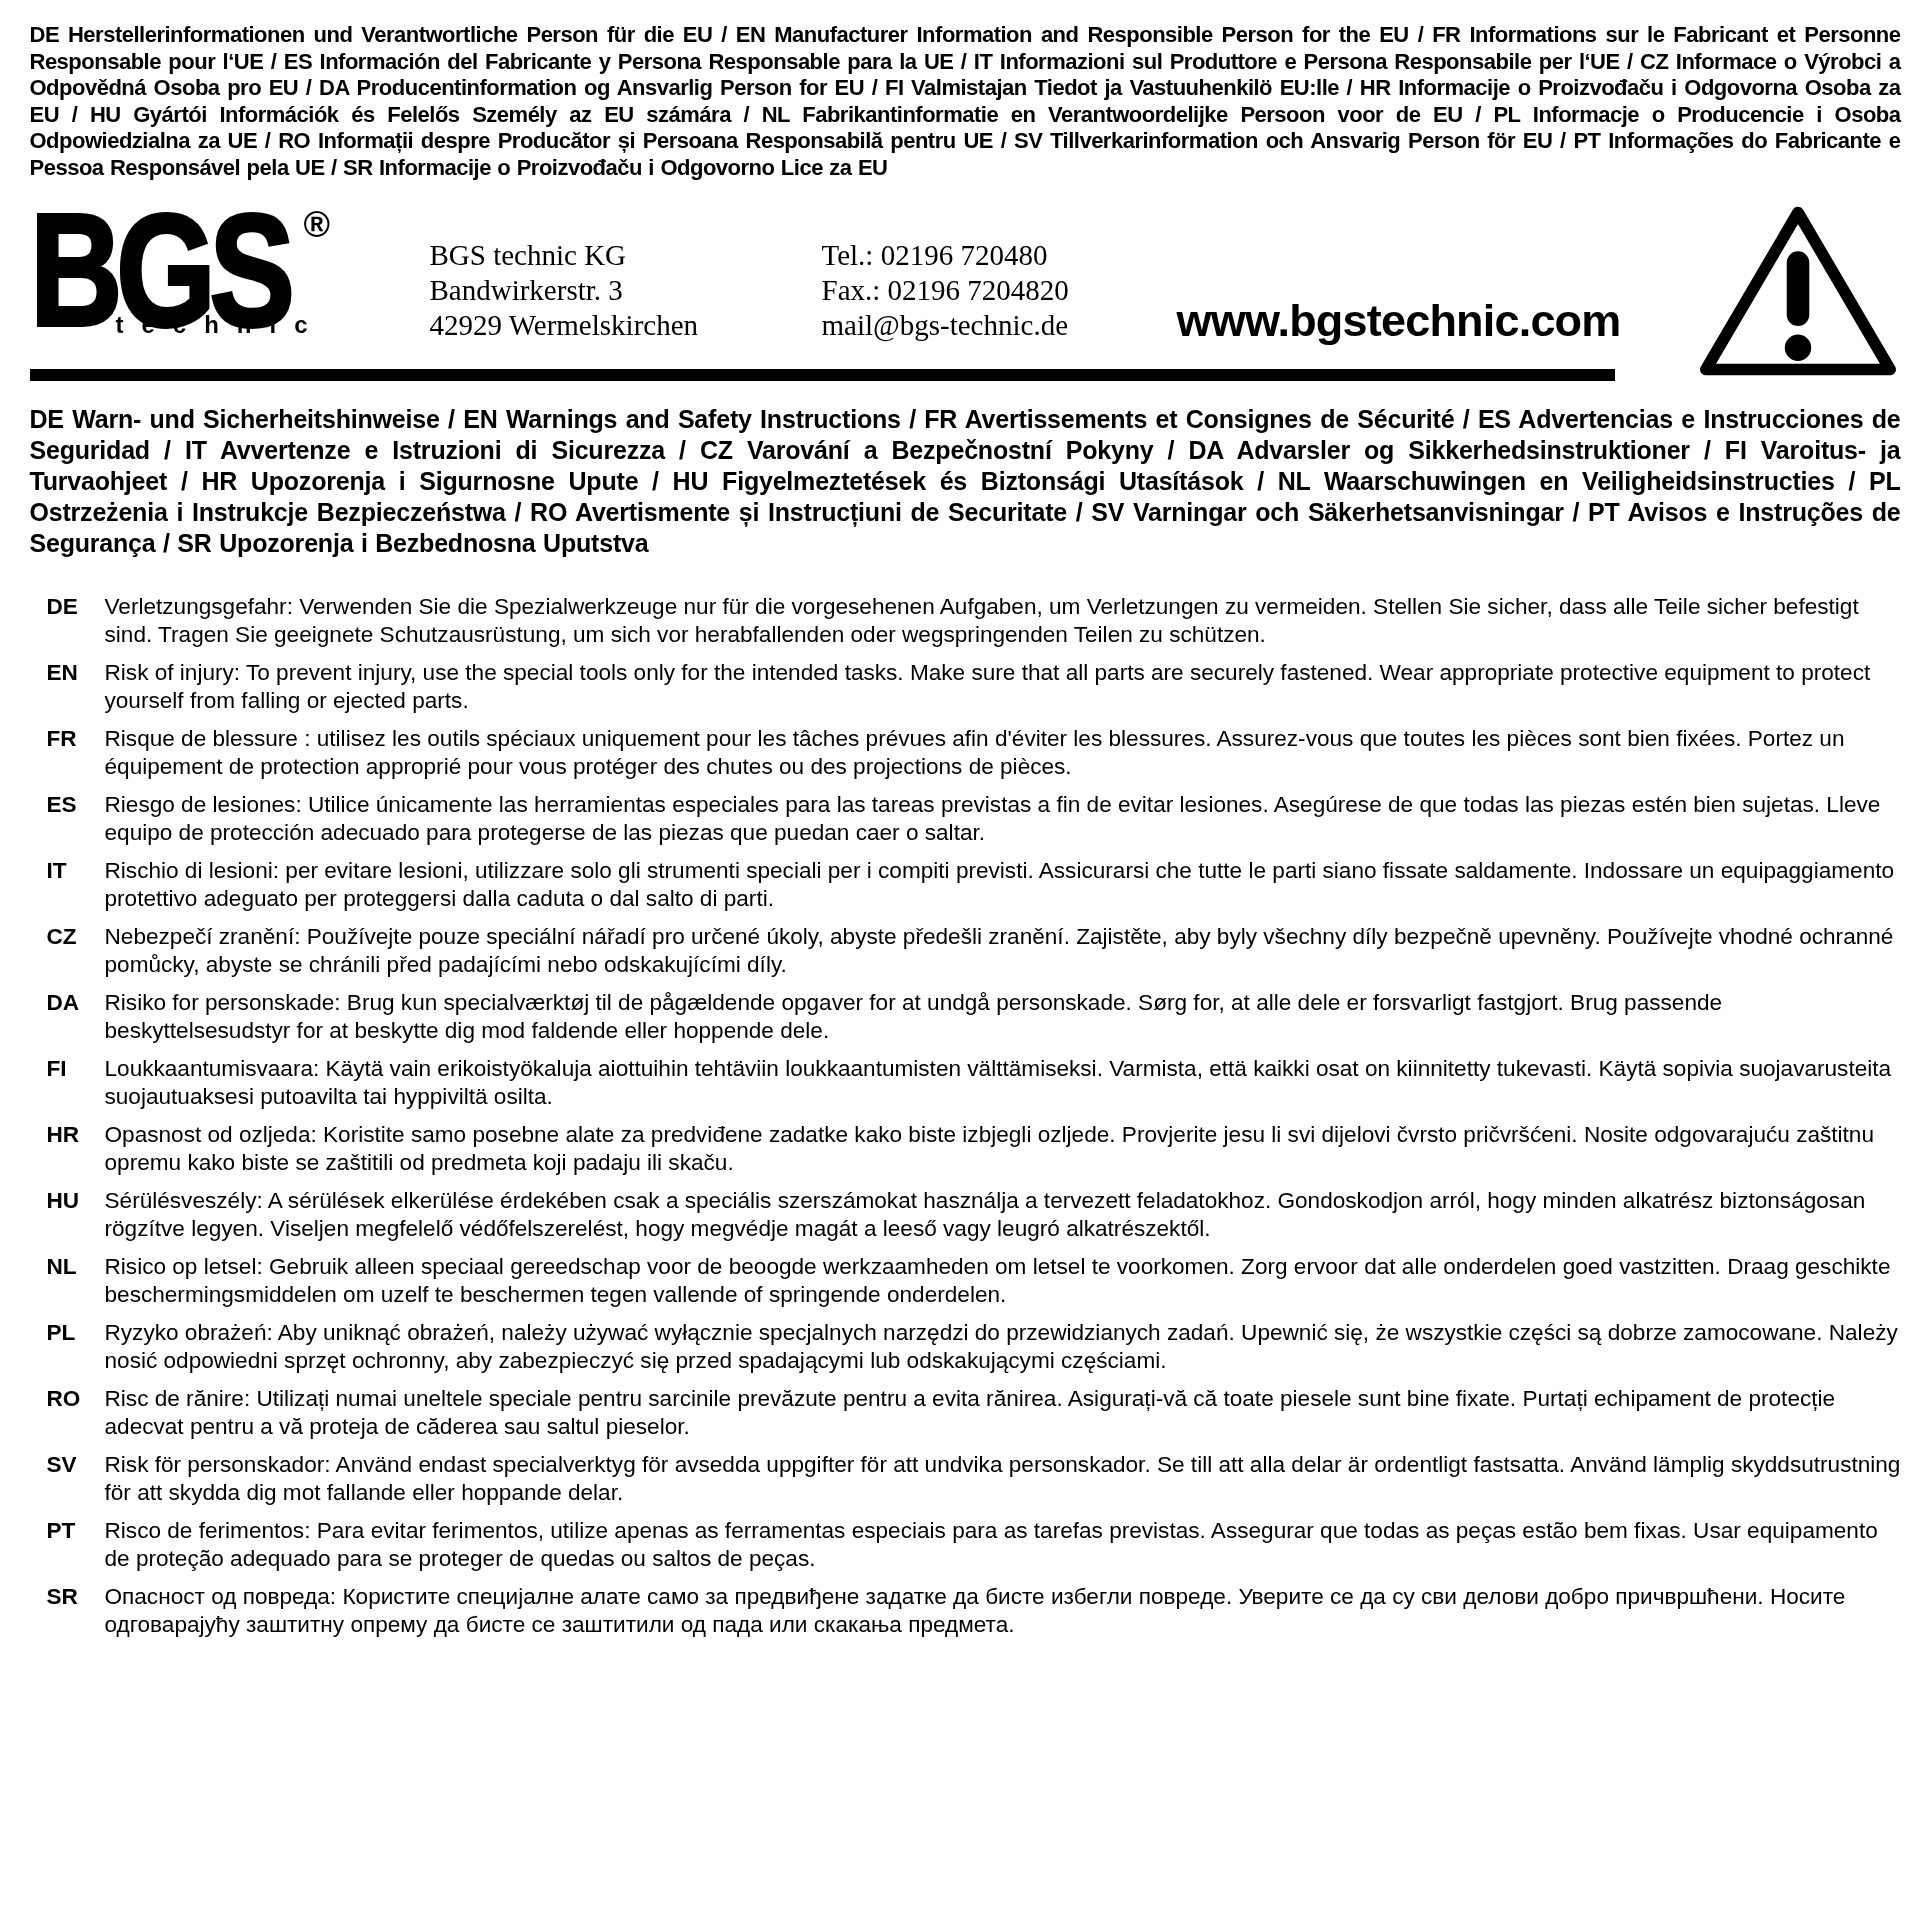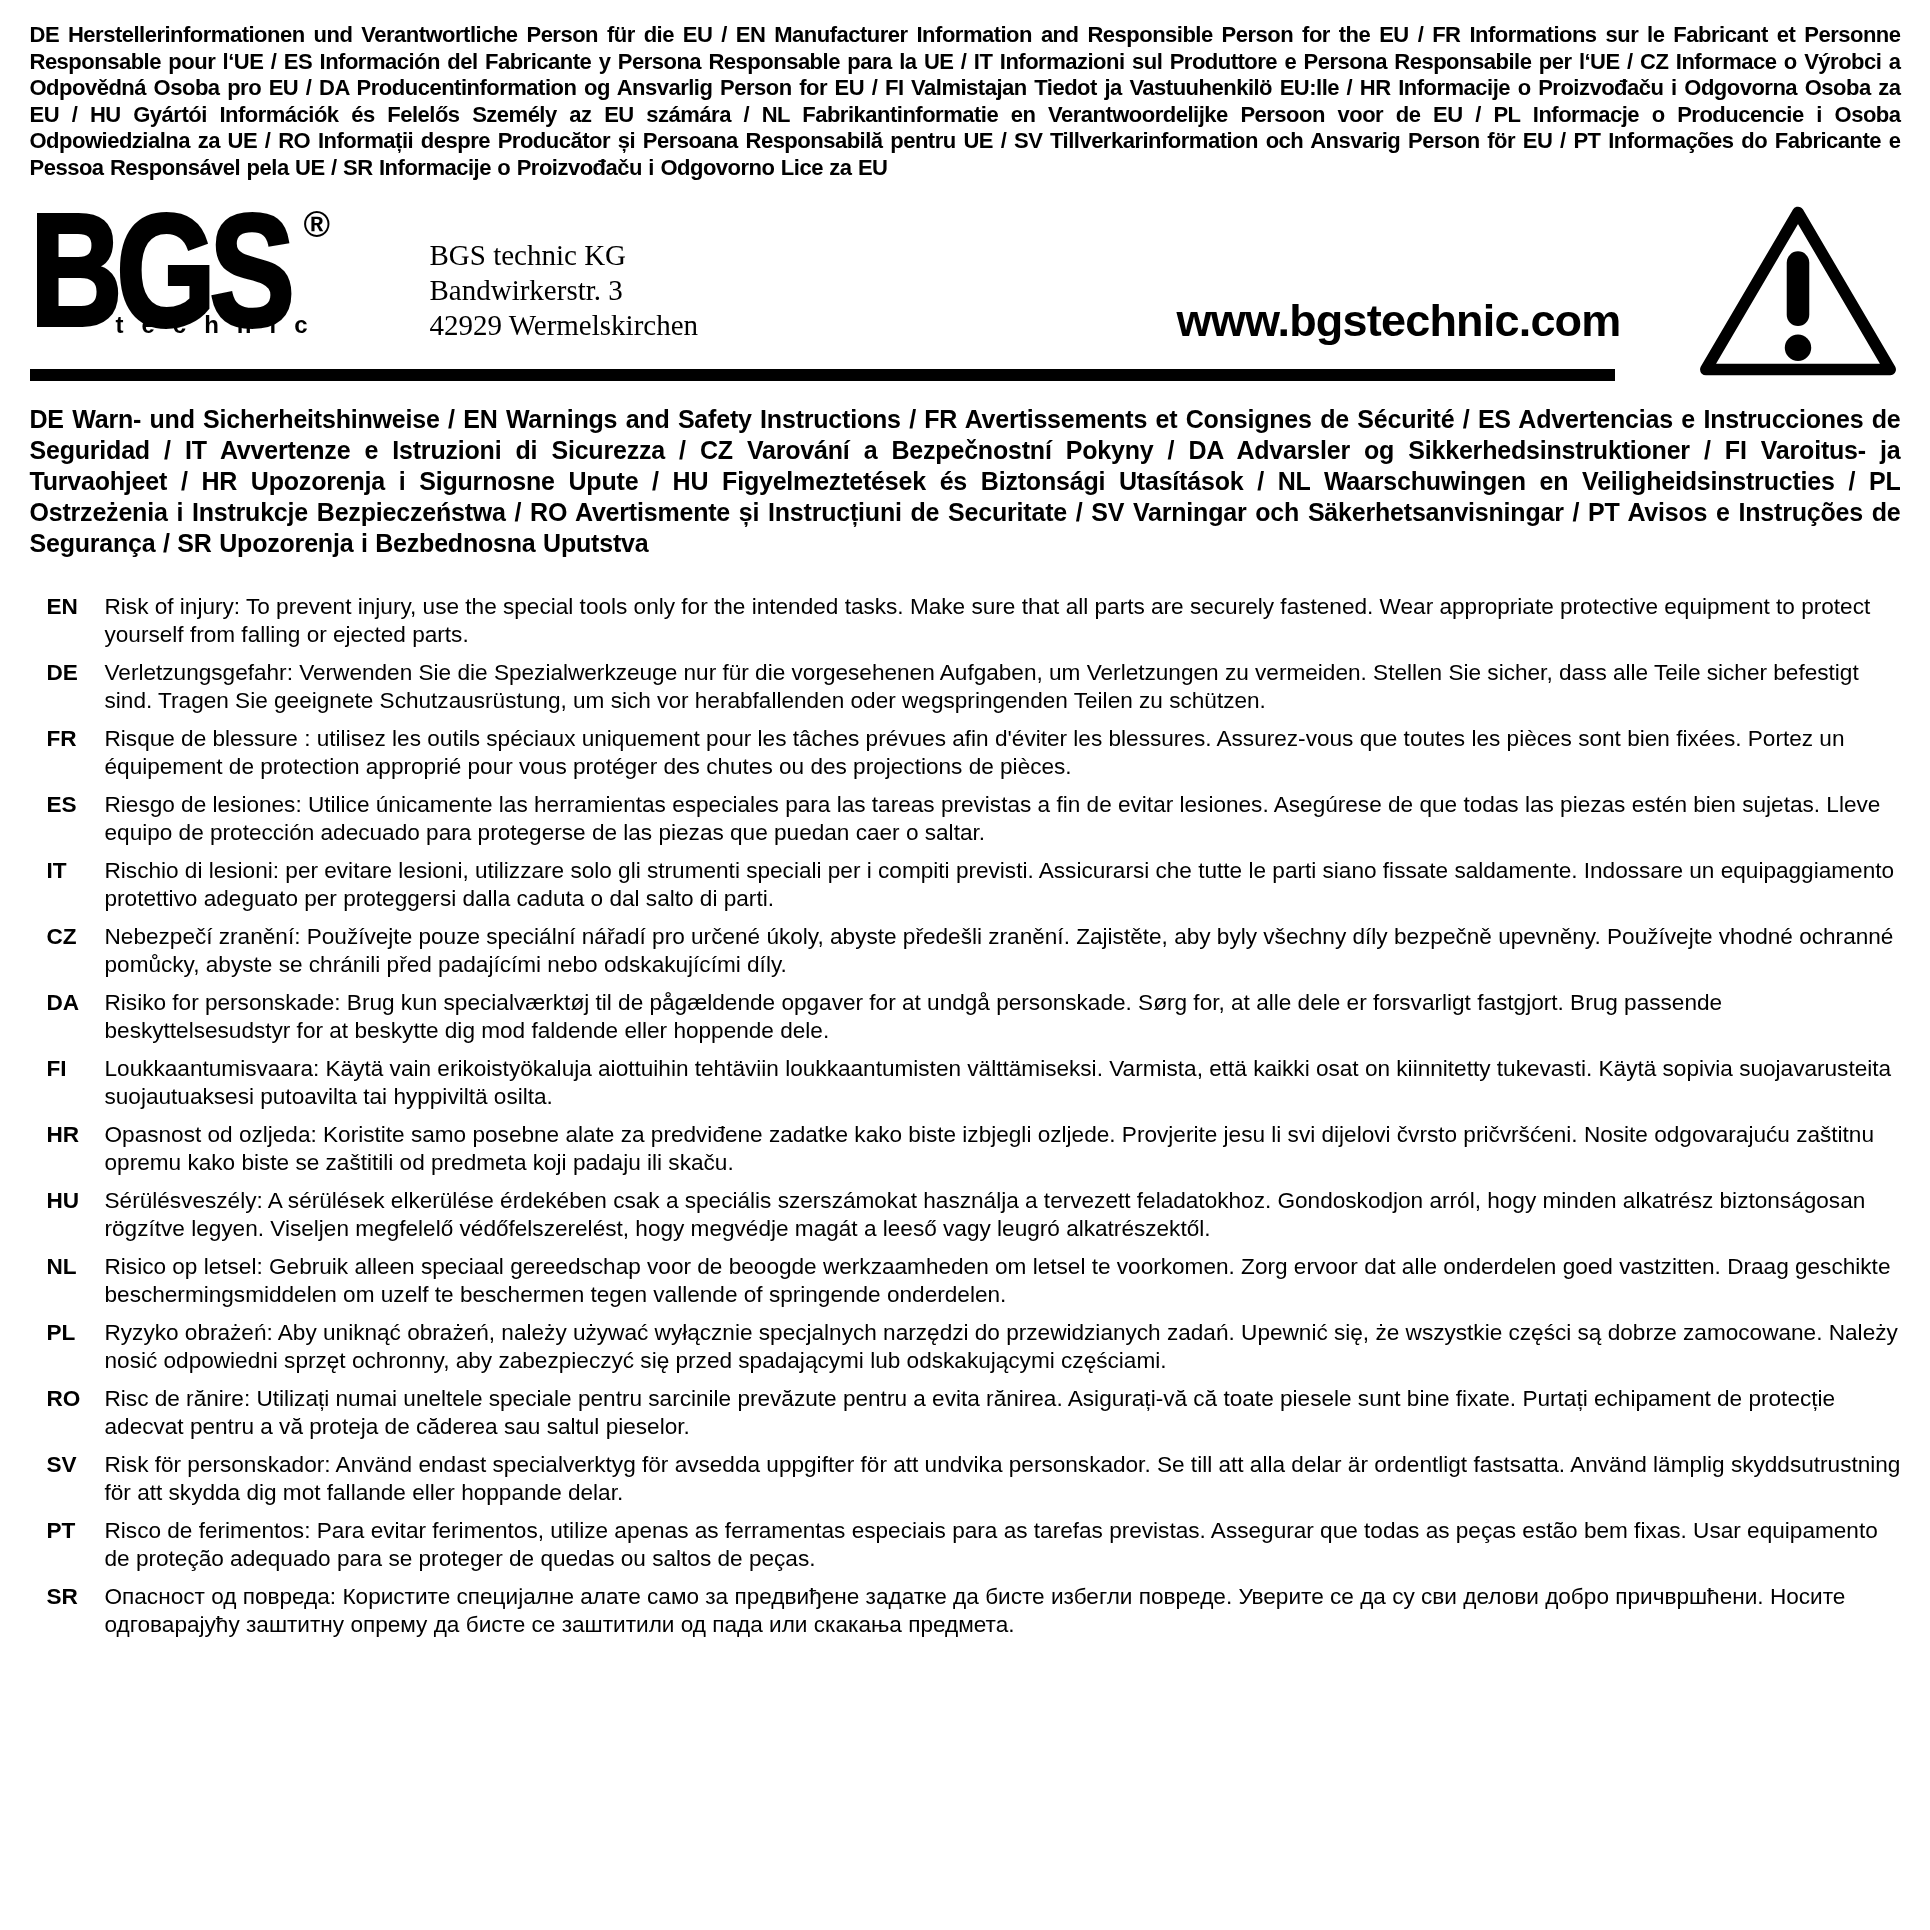--- a/index.html
+++ b/index.html
@@ -98,46 +98,51 @@
       <div class="logo-reg">®</div>
       <div class="logo-technic">technic</div>
     </div>
 
     <div class="addr-block col1">
       <div>BGS technic KG</div>
       <div>Bandwirkerstr. 3</div>
       <div>42929 Wermelskirchen</div>
     </div>
 
+    <div class="addr-block col2">
+      <div>Tel.: 02196 720480</div>
+      <div>Fax.: 02196 7204820</div>
+      <div>mail@bgs-technic.de</div>
+    </div>
 
     <div class="website">www.bgstechnic.com</div>
 
     <svg class="warning-triangle" viewBox="0 0 265 226" xmlns="http://www.w3.org/2000/svg" aria-hidden="true">
       <path d="M132.5 12 L251 214 L14 214 Z" fill="none" stroke="#000" stroke-width="15" stroke-linejoin="round"></path>
       <rect x="118" y="62" width="29" height="96" rx="14.5" fill="#000"></rect>
       <circle cx="132.5" cy="186" r="17" fill="#000"></circle>
     </svg>
 
     <div class="divider"></div>
   </div>
 
   <div class="safety-paragraph">DE Warn- und Sicherheitshinweise  /  EN Warnings and Safety Instructions  /  FR Avertissements et Consignes de Sécurité  /  ES Advertencias e Instrucciones de Seguridad  /  IT Avvertenze e Istruzioni di Sicurezza  /  CZ Varování a Bezpečnostní Pokyny  /  DA Advarsler og Sikkerhedsinstruktioner  /  FI Varoitus- ja Turvaohjeet  /  HR Upozorenja i Sigurnosne Upute  /  HU Figyelmeztetések és Biztonsági Utasítások  /  NL Waarschuwingen en Veiligheidsinstructies  /  PL Ostrzeżenia i Instrukcje Bezpieczeństwa  /  RO Avertismente și Instrucțiuni de Securitate  /  SV Varningar och Säkerhetsanvisningar  /  PT Avisos e Instruções de Segurança  /  SR Upozorenja i Bezbednosna Uputstva</div>
 
   <div class="instructions">
   <div class="instruction-row">
+    <div class="lang-code">DE</div>
+    <div class="lang-text">Verletzungsgefahr: Verwenden Sie die Spezialwerkzeuge nur für die vorgesehenen Aufgaben, um Verletzungen zu vermeiden. Stellen Sie sicher, dass alle Teile sicher befestigt sind. Tragen Sie geeignete Schutzausrüstung, um sich vor herabfallenden oder wegspringenden Teilen zu schützen.</div>
+  </div>
+
+  <div class="instruction-row">
     <div class="lang-code">EN</div>
     <div class="lang-text">Risk of injury: To prevent injury, use the special tools only for the intended tasks. Make sure that all parts are securely fastened. Wear appropriate protective equipment to protect yourself from falling or ejected parts.</div>
   </div>
 
   <div class="instruction-row">
-    <div class="lang-code">DE</div>
-    <div class="lang-text">Verletzungsgefahr: Verwenden Sie die Spezialwerkzeuge nur für die vorgesehenen Aufgaben, um Verletzungen zu vermeiden. Stellen Sie sicher, dass alle Teile sicher befestigt sind. Tragen Sie geeignete Schutzausrüstung, um sich vor herabfallenden oder wegspringenden Teilen zu schützen.</div>
-  </div>
-
-  <div class="instruction-row">
     <div class="lang-code">FR</div>
     <div class="lang-text">Risque de blessure : utilisez les outils spéciaux uniquement pour les tâches prévues afin d'éviter les blessures. Assurez-vous que toutes les pièces sont bien fixées. Portez un équipement de protection approprié pour vous protéger des chutes ou des projections de pièces.</div>
   </div>
 
   <div class="instruction-row">
     <div class="lang-code">ES</div>
     <div class="lang-text">Riesgo de lesiones: Utilice únicamente las herramientas especiales para las tareas previstas a fin de evitar lesiones. Asegúrese de que todas las piezas estén bien sujetas. Lleve equipo de protección adecuado para protegerse de las piezas que puedan caer o saltar.</div>
   </div>
 
   <div class="instruction-row">

